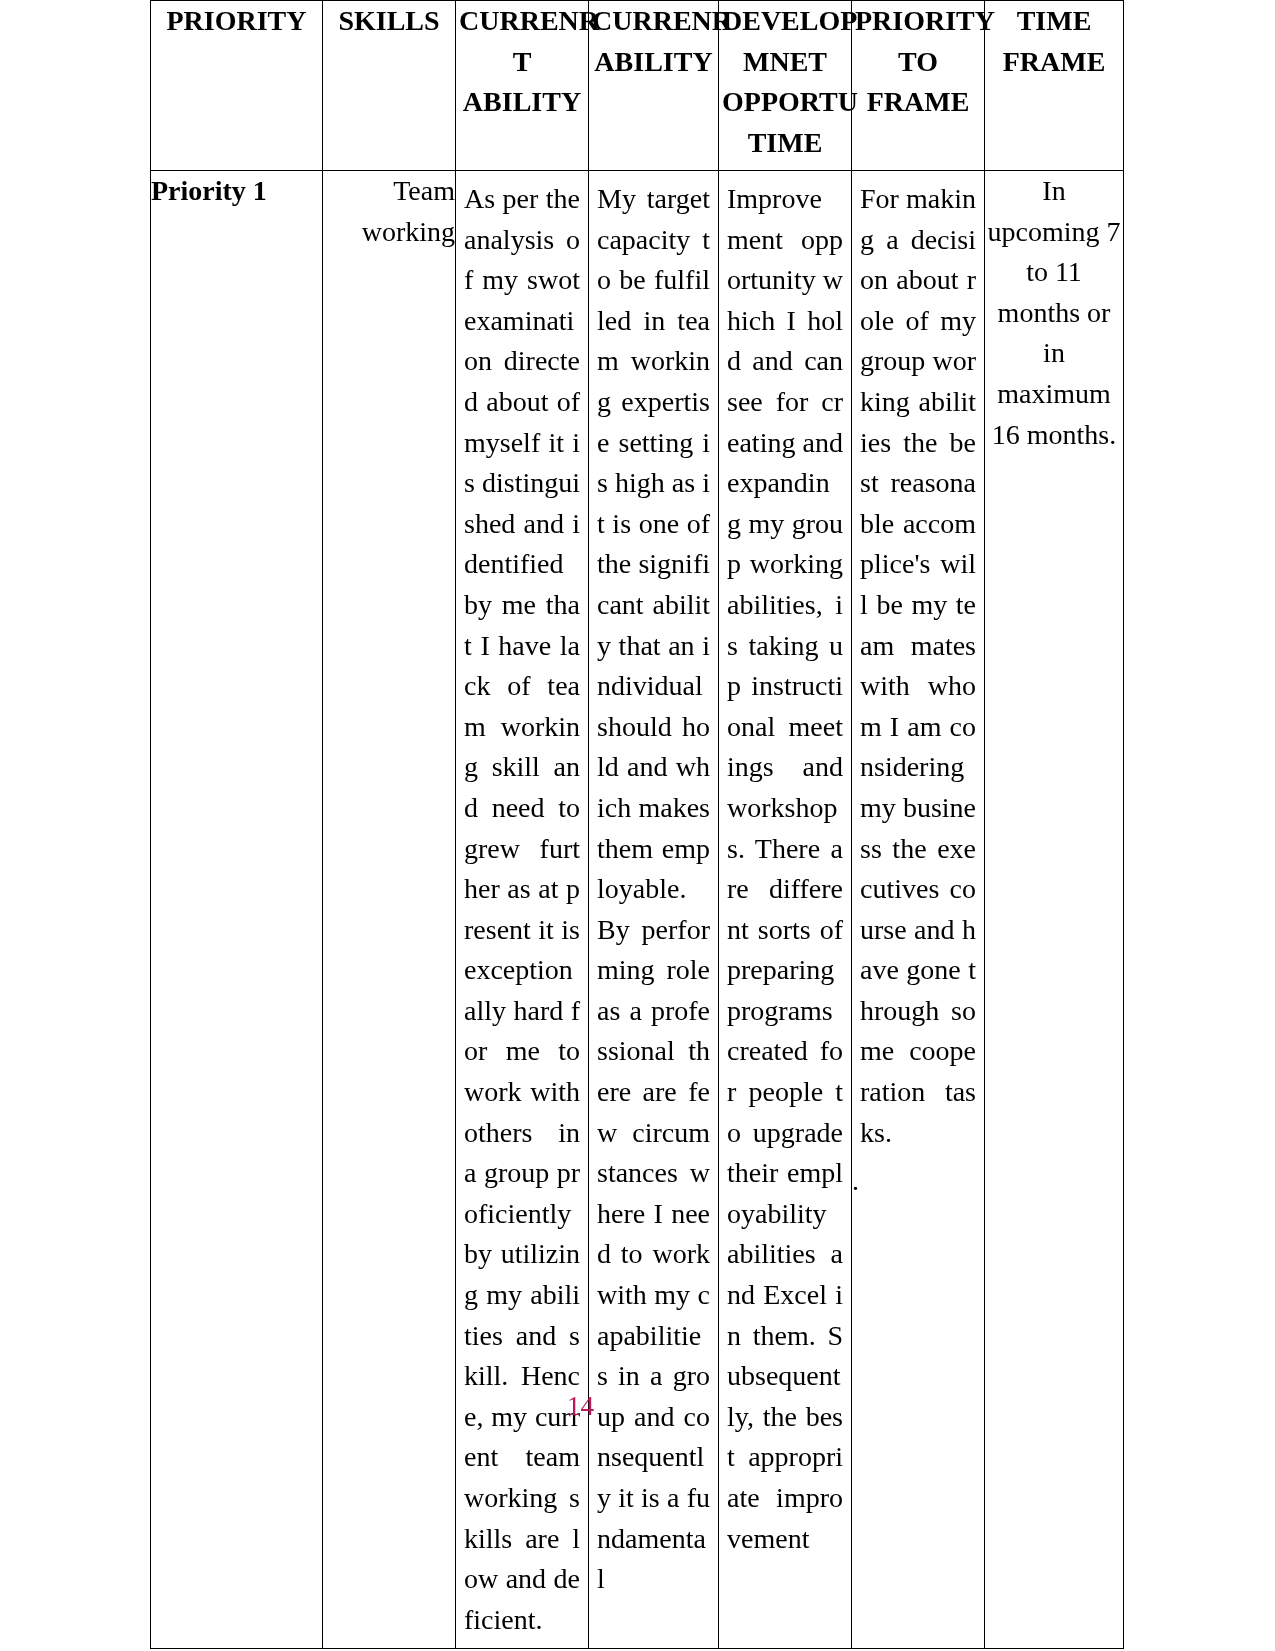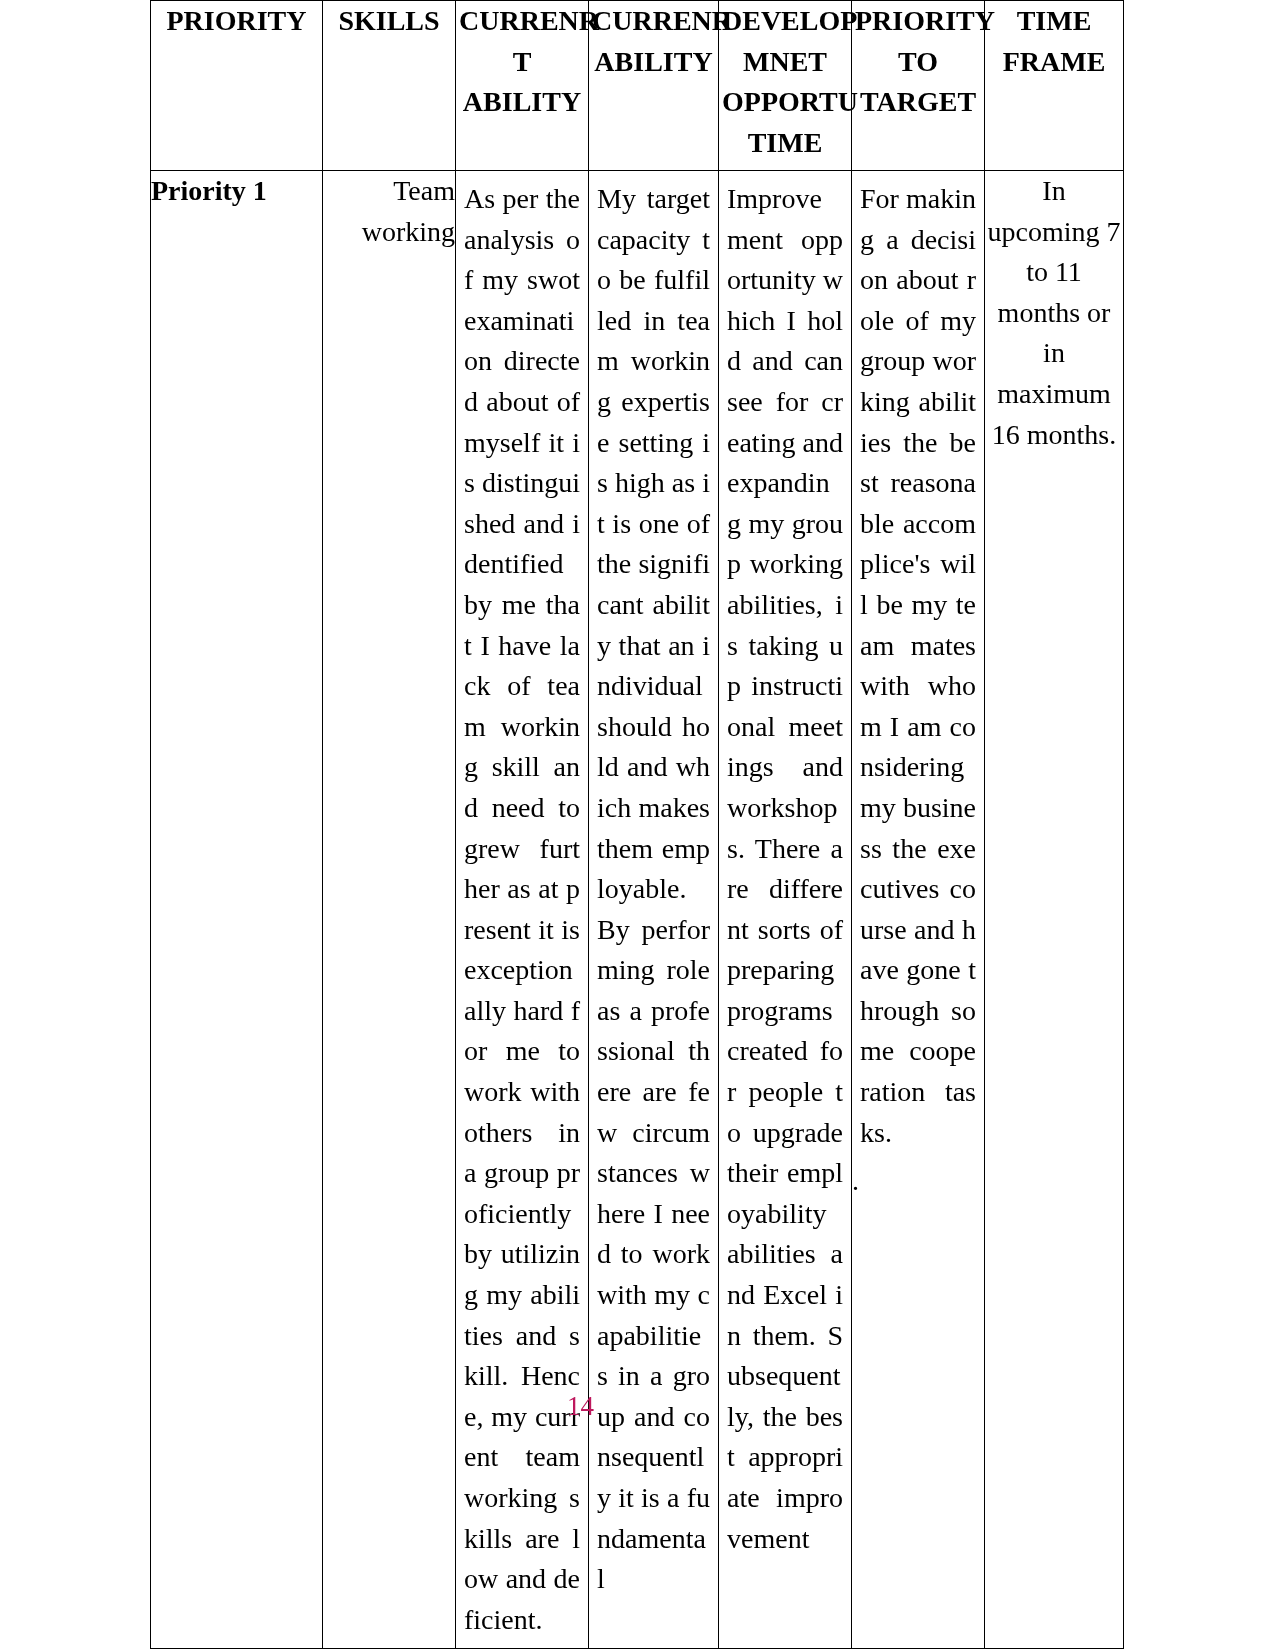--- a/index.html
+++ b/index.html
@@ -148,21 +148,21 @@
           <span class="hdr">ABILITY</span>
         </th>
         <th>
           <span class="hdr">DEVELOP</span>
           <span class="hdr">MNET</span>
           <span class="hdr">OPPORTU</span>
           <span class="hdr">TIME</span>
         </th>
         <th>
           <span class="hdr">PRIORITY</span>
-          <span class="hdr">TO TARGET</span>
+          <span class="hdr">TO FRAME</span>
         </th>
         <th>
           <span class="hdr">TIME</span>
           <span class="hdr">FRAME</span>
         </th>
       </tr>
     </thead>
 
     <tbody>
       <tr>

